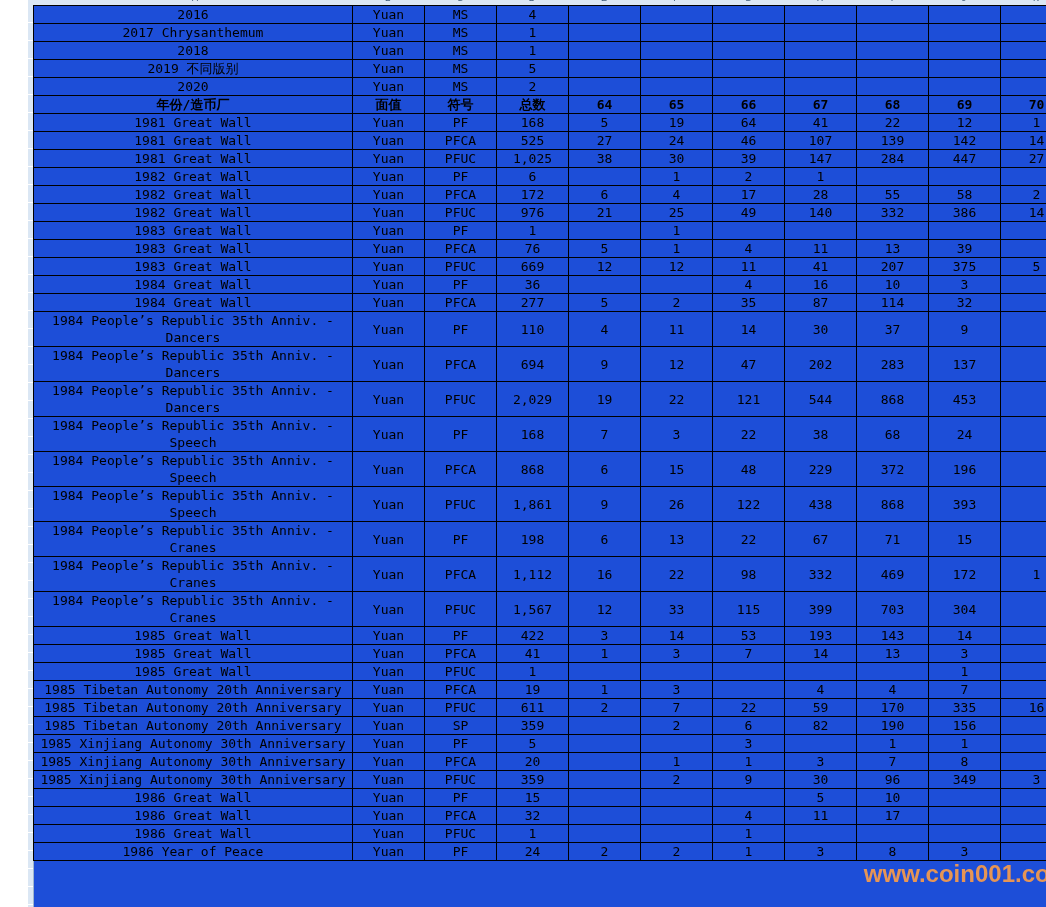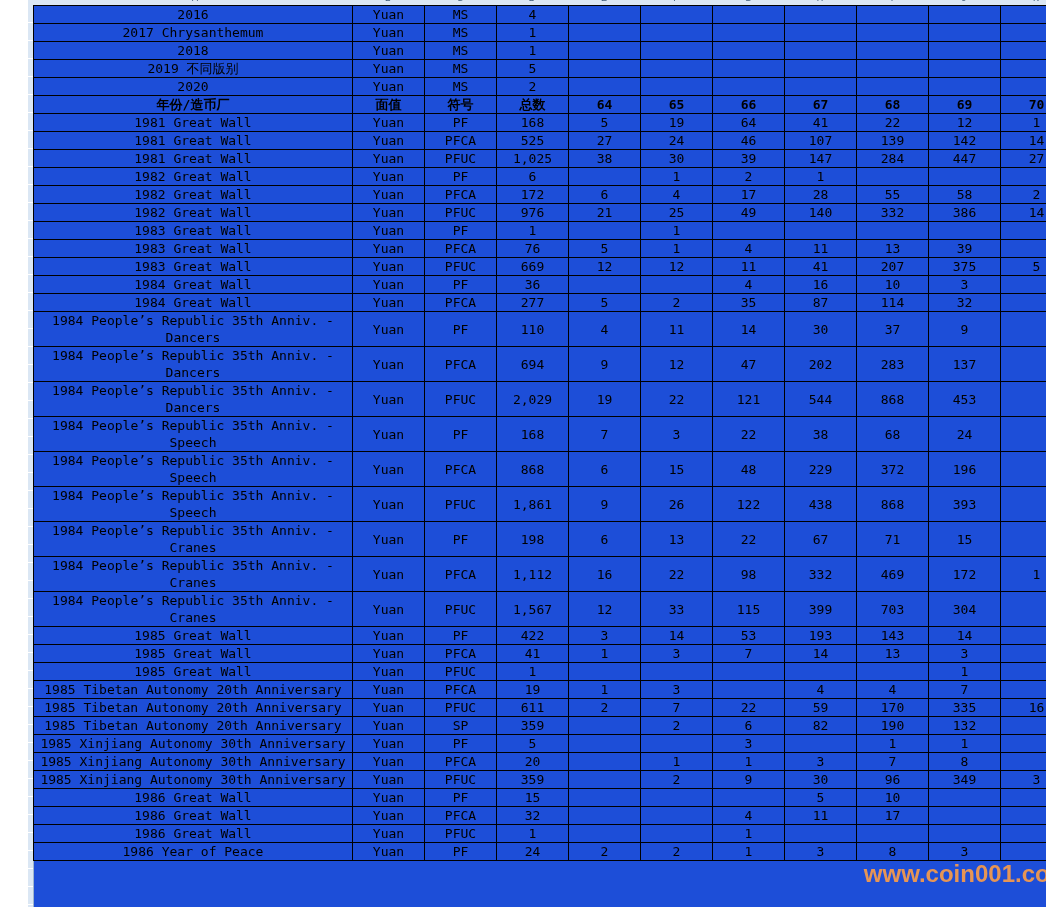--- a/index.html
+++ b/index.html
@@ -490,21 +490,21 @@
         <tr>
           <td class="label-cell">1985 Tibetan Autonomy 20th Anniversary</td>
           <td>Yuan</td>
           <td>SP</td>
           <td>359</td>
           <td></td>
           <td>2</td>
           <td>6</td>
           <td>82</td>
           <td>190</td>
-          <td>132</td>
+          <td>156</td>
           <td></td>
         </tr>
         <tr>
           <td class="label-cell">1985 Xinjiang Autonomy 30th Anniversary</td>
           <td>Yuan</td>
           <td>PF</td>
           <td>5</td>
           <td></td>
           <td></td>
           <td>3</td>

